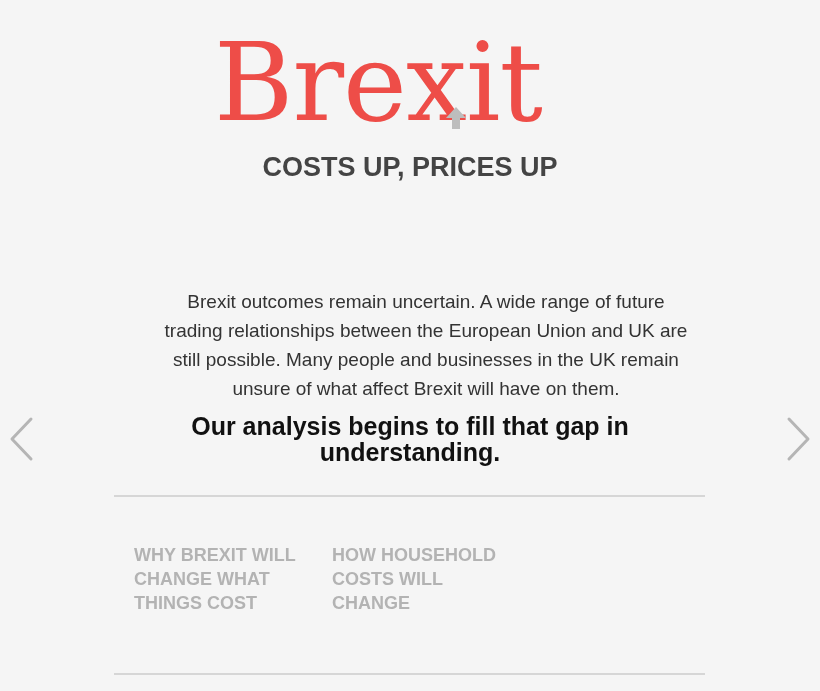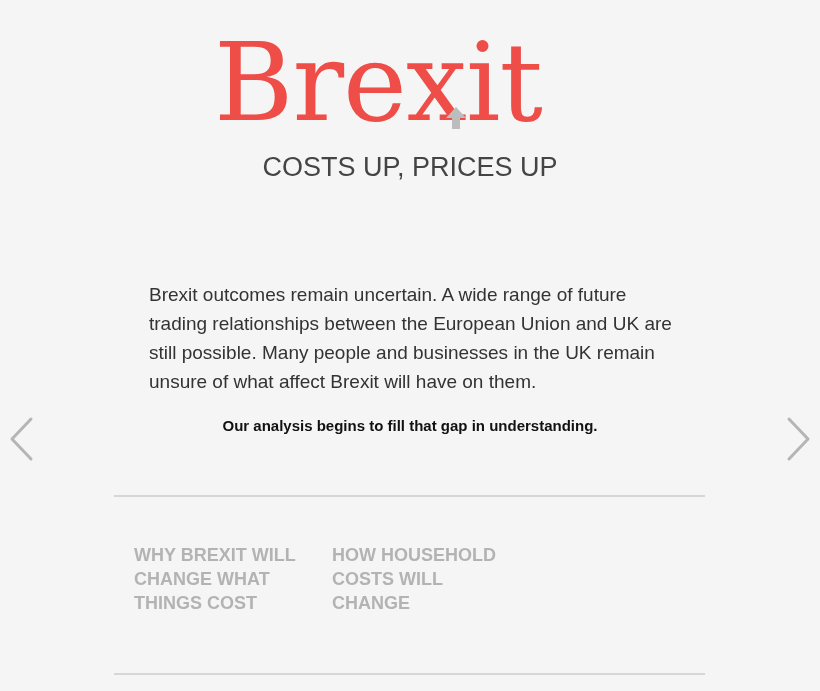--- a/index.html
+++ b/index.html
@@ -38,39 +38,40 @@
     .subtitle {
       position: absolute;
       left: 0;
       top: 150px;
       width: 820px;
       text-align: center;
       font-size: 27px;
       line-height: 34px;
       color: #444444;
       margin: 0;
-      font-weight: normal;
+      font-weight: bold;
     }
     .intro {
       position: absolute;
       left: 140px;
       top: 271px;
       width: 540px;
+      text-align: center;
       font-size: 19px;
       line-height: 29px;
       color: #333333;
-      margin: 9px;
+      margin: 16px;
     }
     .emphasis {
       position: absolute;
       left: 100px;
       top: 413px;
       width: 620px;
       text-align: center;
-      font-size: 15px;
+      font-size: 25px;
       line-height: 26px;
       font-weight: bold;
       color: #111111;
       margin: 0;
     }
     .nav-arrow {
       position: absolute;
       top: 416px;
       width: 32px;
       height: 50px;

